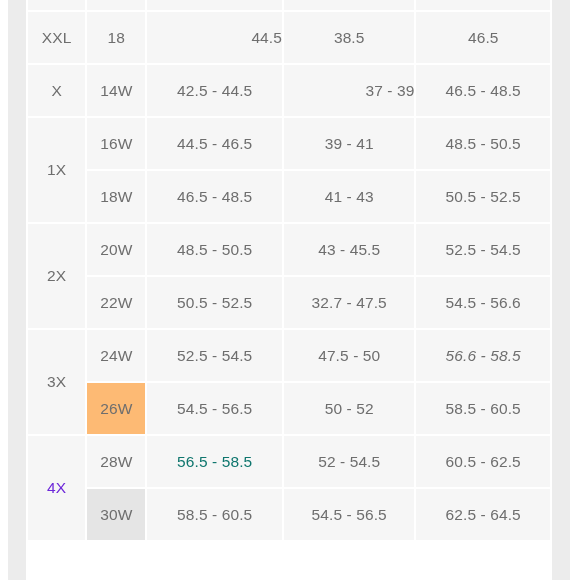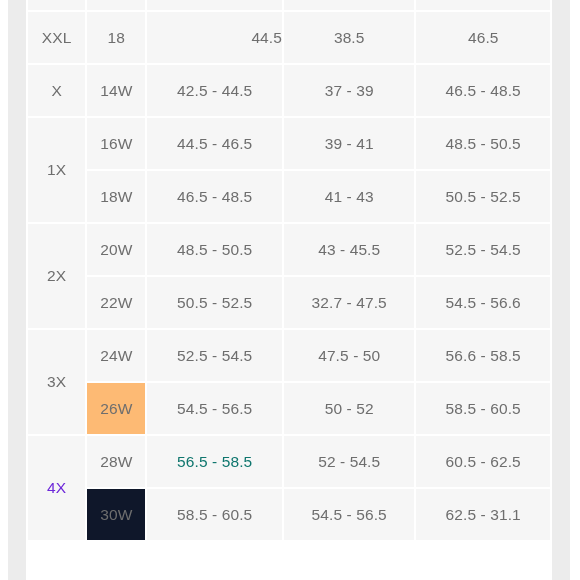--- a/index.html
+++ b/index.html
@@ -102,21 +102,21 @@
             <td class="col-size group-label" style="background: rgb(246, 246, 246); color: rgb(110, 110, 110);">XXL</td>
             <td class="col-numeric" style="background: rgb(246, 246, 246); color: rgb(110, 110, 110);">18</td>
             <td class="col-bust" style="background: rgb(246, 246, 246); color: rgb(110, 110, 110); text-align: right;">44.5</td>
             <td class="col-waist" style="background: rgb(246, 246, 246); color: rgb(110, 110, 110);">38.5</td>
             <td class="col-hip" style="background: rgb(246, 246, 246); color: rgb(110, 110, 110);">46.5</td>
           </tr>
           <tr>
             <td class="col-size group-label" style="background: rgb(246, 246, 246); color: rgb(110, 110, 110);">X</td>
             <td class="col-numeric" style="background: rgb(246, 246, 246); color: rgb(110, 110, 110);">14W</td>
             <td class="col-bust" style="background: rgb(246, 246, 246); color: rgb(110, 110, 110);">42.5 - 44.5</td>
-            <td class="col-waist" style="background: rgb(246, 246, 246); color: rgb(110, 110, 110);">37 - 39</td>
+            <td class="col-waist" style="background: rgb(246, 246, 246); color: rgb(110, 110, 110); text-align: right;">37 - 39</td>
             <td class="col-hip" style="background: rgb(246, 246, 246); color: rgb(110, 110, 110);">46.5 - 48.5</td>
           </tr>
           <tr>
             <td class="col-size group-label" rowspan="2" style="background: rgb(246, 246, 246); color: rgb(110, 110, 110);">1X</td>
             <td class="col-numeric" style="background: rgb(246, 246, 246); color: rgb(110, 110, 110);">16W</td>
             <td class="col-bust" style="background: rgb(246, 246, 246); color: rgb(110, 110, 110);">44.5 - 46.5</td>
             <td class="col-waist" style="background: rgb(246, 246, 246); color: rgb(110, 110, 110);">39 - 41</td>
             <td class="col-hip" style="background: rgb(246, 246, 246); color: rgb(110, 110, 110);">48.5 - 50.5</td>
           </tr>
           <tr>
@@ -136,37 +136,37 @@
             <td class="col-numeric" style="background: rgb(246, 246, 246); color: rgb(110, 110, 110);">22W</td>
             <td class="col-bust" style="background: rgb(246, 246, 246); color: rgb(110, 110, 110);">50.5 - 52.5</td>
             <td class="col-waist" style="background: rgb(246, 246, 246); color: rgb(110, 110, 110);">32.7 - 47.5</td>
             <td class="col-hip" style="background: rgb(246, 246, 246); color: rgb(110, 110, 110);">54.5 - 56.6</td>
           </tr>
           <tr>
             <td class="col-size group-label" rowspan="2" style="background: rgb(246, 246, 246); color: rgb(110, 110, 110);">3X</td>
             <td class="col-numeric" style="background: rgb(246, 246, 246); color: rgb(110, 110, 110);">24W</td>
             <td class="col-bust" style="background: rgb(246, 246, 246); color: rgb(110, 110, 110);">52.5 - 54.5</td>
             <td class="col-waist" style="background: rgb(246, 246, 246); color: rgb(110, 110, 110);">47.5 - 50</td>
-            <td class="col-hip" style="background: rgb(246, 246, 246); color: rgb(110, 110, 110);">56.6 - 58.5</td>
+            <td class="col-hip" style="background: rgb(246, 246, 246); color: rgb(110, 110, 110); font-style: italic;">56.6 - 58.5</td>
           </tr>
           <tr>
             <td class="col-numeric" style="background: #fdba74; color: rgb(110, 110, 110);">26W</td>
             <td class="col-bust" style="background: rgb(246, 246, 246); color: rgb(110, 110, 110);">54.5 - 56.5</td>
             <td class="col-waist" style="background: rgb(246, 246, 246); color: rgb(110, 110, 110);">50 - 52</td>
             <td class="col-hip" style="background: rgb(246, 246, 246); color: rgb(110, 110, 110);">58.5 - 60.5</td>
           </tr>
           <tr>
             <td class="col-size group-label" rowspan="2" style="background: rgb(246, 246, 246); color: #6d28d9;">4X</td>
             <td class="col-numeric" style="background: rgb(246, 246, 246); color: rgb(110, 110, 110);">28W</td>
             <td class="col-bust" style="background: rgb(246, 246, 246); color: #0f766e;">56.5 - 58.5</td>
             <td class="col-waist" style="background: rgb(246, 246, 246); color: rgb(110, 110, 110);">52 - 54.5</td>
             <td class="col-hip" style="background: rgb(246, 246, 246); color: rgb(110, 110, 110);">60.5 - 62.5</td>
           </tr>
           <tr>
-            <td class="col-numeric" style="background: #0f172a; color: rgb(110, 110, 110);">30W</td>
+            <td class="col-numeric" style="background: #e5e5e5; color: rgb(110, 110, 110);">30W</td>
             <td class="col-bust" style="background: rgb(246, 246, 246); color: rgb(110, 110, 110);">58.5 - 60.5</td>
             <td class="col-waist" style="background: rgb(246, 246, 246); color: rgb(110, 110, 110);">54.5 - 56.5</td>
-            <td class="col-hip" style="background: rgb(246, 246, 246); color: rgb(110, 110, 110);">62.5 - 31.1</td>
+            <td class="col-hip" style="background: rgb(246, 246, 246); color: rgb(110, 110, 110);">62.5 - 64.5</td>
           </tr>
         </tbody>
     </table>
   </div>
 </div>
 
 </body></html>

